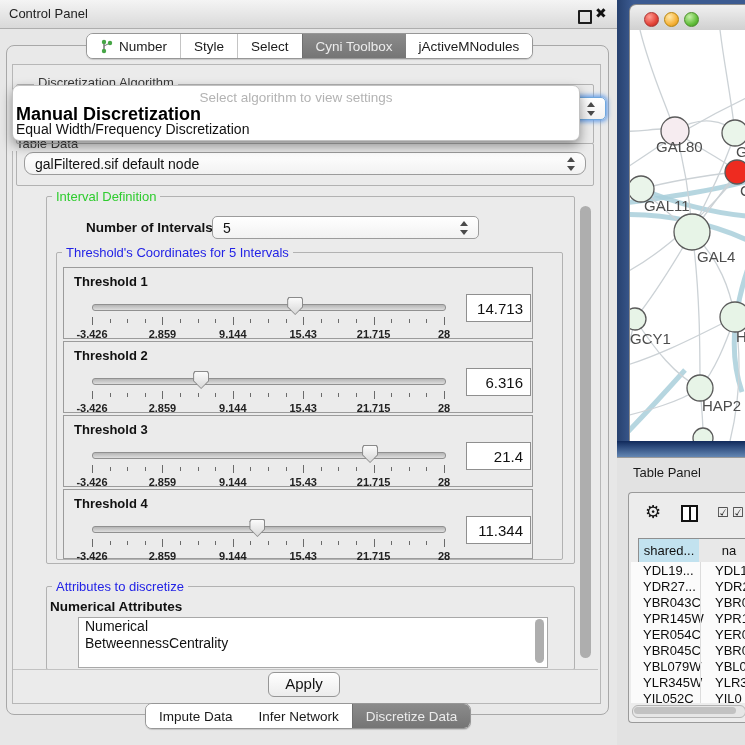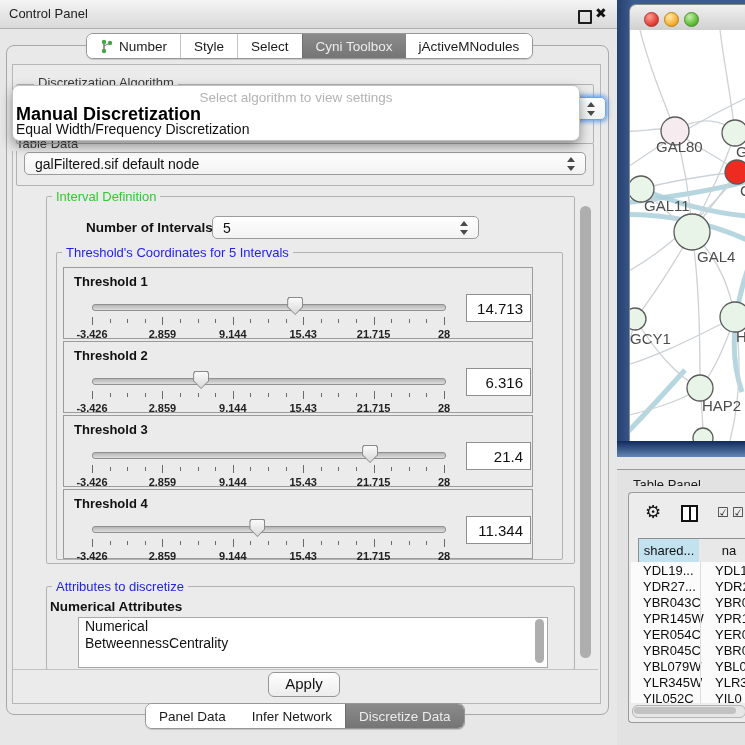--- a/index.html
+++ b/index.html
@@ -82,21 +82,21 @@
   .net-win-title{left:629px;top:4px;width:116px;height:26px;border-top-left-radius:7px;
     background:linear-gradient(180deg,#f0f0f0,#cfcfcf);border-bottom:1px solid #989898;border-left:1px solid #8a8a8a;border-top:1px solid #8a8a8a;}
   .tl{position:absolute;top:7px;width:13px;height:13px;border-radius:50%;}
   .tl.red{left:14px;background:radial-gradient(circle at 35% 30%,#ff9d94,#e4453a 60%,#b02419);border:1px solid #a33;}
   .tl.yellow{left:34px;background:radial-gradient(circle at 35% 30%,#ffe9ad,#f6b33b 60%,#cf8a14);border:1px solid #b8860b;}
   .tl.green{left:54px;background:radial-gradient(circle at 35% 30%,#c6f0a9,#63bf3c 60%,#3f8f1f);border:1px solid #4a8f2a;}
   .net-canvas{left:629px;top:30px;width:116px;height:411px;background:#fff;border-left:1px solid #8a8a8a;overflow:hidden;}
   .net-bottom-band{left:617px;top:441px;width:128px;height:16px;
     background:linear-gradient(180deg,#10295a,#2c4a7c 35%,#6487b3);}
 
-  .tp-header{left:617px;top:457px;width:128px;height:29px;background:#e2e2e2;border-top:1px solid #9a9a9a;border-bottom:1px solid #c9c9c9;margin-top:12px;}
+  .tp-header{left:617px;top:457px;width:128px;height:29px;background:#e2e2e2;border-top:1px solid #9a9a9a;border-bottom:1px solid #c9c9c9;}
   .tp-header .tptitle{position:absolute;left:16px;top:7px;font-size:13px;color:#1a1a1a;}
   .tp-body{left:617px;top:486px;width:128px;height:259px;background:#e2e2e2;}
   .tp-panel{left:628px;top:492px;width:117px;height:229px;background:#ececec;border:1px solid #9a9a9a;border-right:none;border-radius:4px 0 0 4px;}
   .gear{position:absolute;left:16px;top:8px;font-size:18px;color:#141414;}
   .col-ico{position:absolute;left:52px;top:12px;width:13px;height:13px;border:2px solid #111;background:#fff;}
   .col-ico:after{content:"";position:absolute;left:5.5px;top:0;width:2px;height:13px;background:#111;}
   .cbx{position:absolute;top:12px;font-size:13px;color:#222;letter-spacing:1px;}
   .hdr-cell{position:absolute;top:45px;height:23px;border:1px solid #8f8f8f;font-size:13px;color:#111;
     display:flex;align-items:center;justify-content:center;overflow:hidden;}
   .rows{position:absolute;left:2px;top:69px;width:115px;height:141px;background:#fbfbfb;overflow:hidden;}
@@ -157,21 +157,21 @@
     </div>
 
   <div class="abs popup">
     <div class="placeholder">Select algorithm to view settings</div>
     <div class="opt1">Manual Discretization</div>
     <div class="opt2">Equal Width/Frequency Discretization</div>
   </div>
 
   <div class="abs group" style="left:16px;top:143px;width:576px;height:41px;"></div>
   <div class="abs group-label lbl-dark" style="left:12px;top:136px;">Table Data</div>
-  <div class="abs combo" style="left:24px;top:152px;width:540px;height:21px;">
+  <div class="abs combo" style="left:24px;top:152px;width:540px;height:21px;border-radius:9px;">
     <span>galFiltered.sif default node</span>
     <span class="stepper"></span>
   </div>
 
   <div class="abs group" style="left:46px;top:196px;width:527px;height:366px;"></div>
   <div class="abs group-label lbl-green" style="left:52px;top:189px;">Interval Definition</div>
 
   <div class="abs" style="left:86px;top:220px;font-size:13.5px;font-weight:bold;color:#111;">Number of Intervals</div>
   <div class="abs combo" style="left:212px;top:216px;width:245px;height:21px;">
     <span>5</span>
@@ -348,21 +348,21 @@
   <div class="abs vscroll-thumb" style="left:535px;top:619px;width:9px;height:44px;"></div>
 
   <div class="abs vscroll-thumb" style="left:580px;top:206px;width:11px;height:452px;"></div>
 
   <div class="abs" style="left:13px;top:669px;width:585px;height:1px;background:#c2c2c2;"></div>
   <div class="abs apply-btn">Apply</div>
 
   <div class="abs" style="left:145px;top:703px;z-index:20;" id="bottomTabs">
       <div class="seg-bar">
         <div class="seg">
-          <span>Panel Data</span>
+          <span>Impute Data</span>
         </div>
         <div class="seg">
           <span>Infer Network</span>
         </div>
         <div class="seg selected">
           <span>Discretize Data</span>
         </div>
       </div>
     </div>
 

